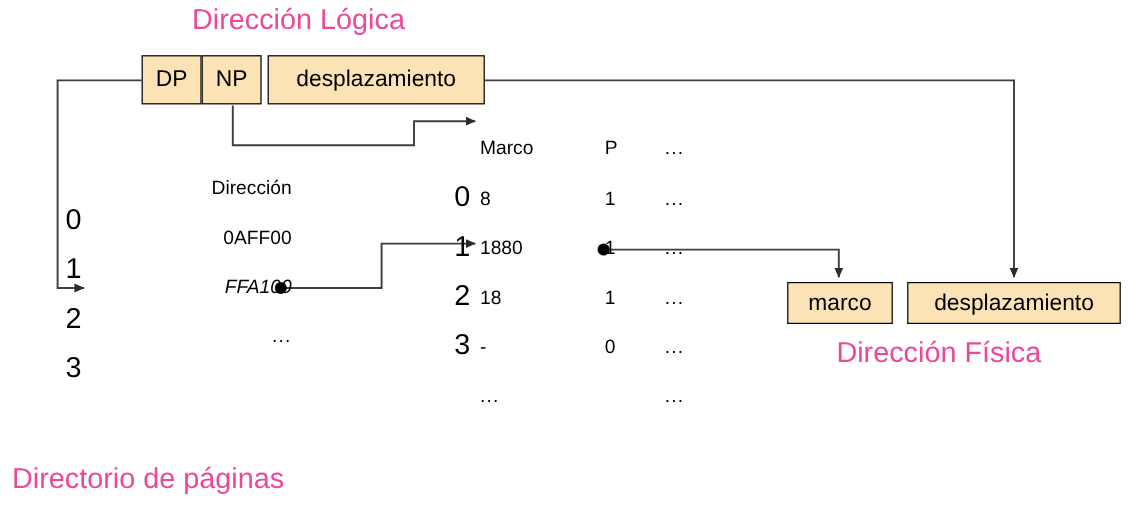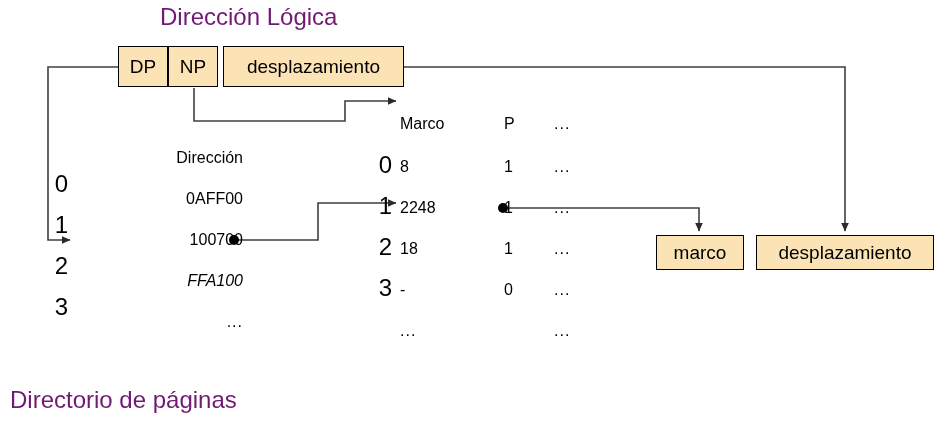--- a/index.html
+++ b/index.html
@@ -19,21 +19,21 @@
     background:#FCE3B5;
     border:1px solid #000000;
     box-sizing:border-box;
     display:flex;align-items:center;justify-content:center;
     font-size:19px;color:#000;line-height:1;
     white-space:nowrap;
   }
 
   
   .title{
-    color:#701a75;
+    color:#ec4899;
     font-size:24px;
     white-space:nowrap;
     line-height:1;
   }
   .rowidx{
     position:absolute;font-size:24px;color:#000;
     text-align:right;line-height:1;
   }
   .dots{letter-spacing:1px;}
 </style>
@@ -67,21 +67,20 @@
   <div class="abs fieldbox" style="left:118px;top:46px;width:50px;height:41px;">DP</div>
 
   <div class="abs fieldbox" style="left:168px;top:46px;width:50px;height:41px;">NP</div>
 
   <div class="abs fieldbox" style="left:223px;top:46px;width:181px;height:41px;">desplazamiento</div>
 
   <div class="abs" style="left:74px;top:139px;text-align:right;">
     <div class="hdr" style="width:169px;height:38px;line-height:38px;">Dirección</div>
 
     <div class="cell" style="width:169px;height:38px;line-height:38px;margin-top:3px;">0AFF00</div>
-    <div class="cell" style="width:169px;height:38px;line-height:38px;margin-top:3px;">100700</div>
     <div class="cell" style="width:169px;height:38px;line-height:38px;margin-top:3px;font-style:italic;">FFA100</div>
     <div class="cell dots" style="width:169px;height:38px;line-height:38px;margin-top:3px;">...</div>
   </div>
 
   <div class="rowidx" style="left:46px;top:172px;width:22px;">0</div>
   <div class="rowidx" style="left:46px;top:213px;width:22px;">1</div>
   <div class="rowidx" style="left:46px;top:254px;width:22px;">2</div>
   <div class="rowidx" style="left:46px;top:295px;width:22px;">3</div>
 
   <div class="abs title" style="left:10px;top:388px;">Directorio de páginas</div>
@@ -94,21 +93,21 @@
       <div class="hdr dots" style="width:47px;height:42px;line-height:42px;margin-left:3px;">...</div>
     </div>
 
     <div style="display:flex;margin-top:3px;">
       <div class="cell" style="width:101px;height:38px;line-height:38px;">8</div>
       <div class="cell" style="width:47px;height:38px;line-height:38px;margin-left:3px;">1</div>
       <div class="cell dots" style="width:47px;height:38px;line-height:38px;margin-left:3px;">...</div>
     </div>
 
     <div style="display:flex;margin-top:3px;">
-      <div class="cell" style="width:101px;height:38px;line-height:38px;">2248</div>
+      <div class="cell" style="width:101px;height:38px;line-height:38px;">1880</div>
       <div class="cell" style="width:47px;height:38px;line-height:38px;margin-left:3px;">1</div>
       <div class="cell dots" style="width:47px;height:38px;line-height:38px;margin-left:3px;">...</div>
     </div>
 
     <div style="display:flex;margin-top:3px;">
       <div class="cell" style="width:101px;height:38px;line-height:38px;">18</div>
       <div class="cell" style="width:47px;height:38px;line-height:38px;margin-left:3px;">1</div>
       <div class="cell dots" style="width:47px;height:38px;line-height:38px;margin-left:3px;">...</div>
     </div>
 
@@ -128,14 +127,15 @@
   <div class="rowidx" style="left:370px;top:153px;width:22px;">0</div>
   <div class="rowidx" style="left:370px;top:194px;width:22px;">1</div>
   <div class="rowidx" style="left:370px;top:235px;width:22px;">2</div>
   <div class="rowidx" style="left:370px;top:276px;width:22px;">3</div>
 
 
   <div class="abs fieldbox" style="left:656px;top:235px;width:88px;height:35px;">marco</div>
 
   <div class="abs fieldbox" style="left:756px;top:235px;width:178px;height:35px;">desplazamiento</div>
 
+  <div class="abs title" style="left:697px;top:283px;">Dirección Física</div>
 
 </div>
 
 </body></html>

